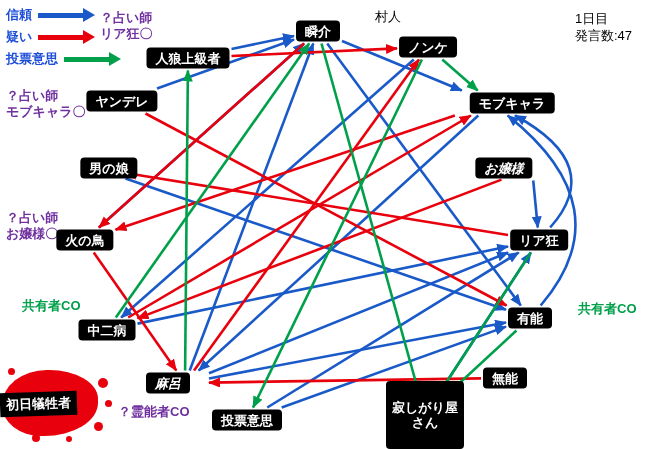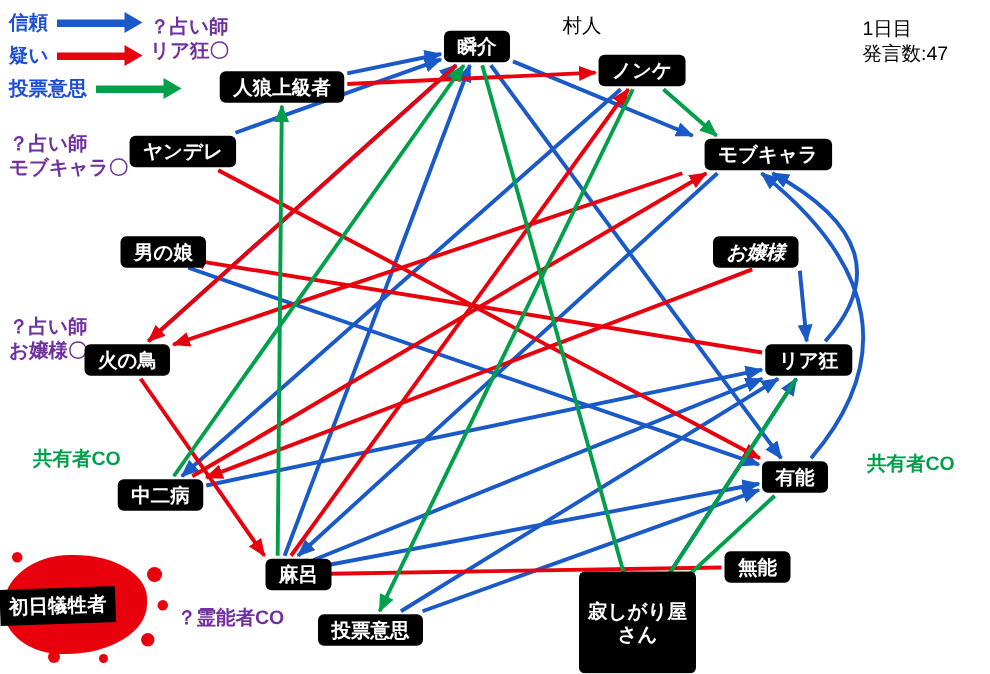--- a/index.html
+++ b/index.html
@@ -128,21 +128,21 @@
       <div class="node" style="left: 188px; top: 58px;">人狼上級者</div>
       <div class="node" style="left: 428px; top: 47px;">ノンケ</div>
       <div class="node" style="left: 122px; top: 101px;">ヤンデレ</div>
       <div class="node" style="left: 512px; top: 103px;">モブキャラ</div>
       <div class="node" style="left: 109px; top: 168px;">男の娘</div>
       <div class="node" style="left: 504px; top: 168px; font-style: italic;">お嬢様</div>
       <div class="node" style="left: 85px; top: 240px;">火の鳥</div>
       <div class="node" style="left: 539px; top: 240px;">リア狂</div>
       <div class="node" style="left: 107px; top: 330px; text-align: right;">中二病</div>
       <div class="node" style="left: 530px; top: 318px;">有能</div>
-      <div class="node" style="left: 199px; top: 383px;">麻呂</div>
+      <div class="node" style="left: 168px; top: 383px; font-style: italic;">麻呂</div>
       <div class="node" style="left: 505px; top: 378px;">無能</div>
       <div class="node" style="left: 247px; top: 420px;">投票意思</div>
       <div class="node multiline" style="left: 425px; top: 415px;">寂しがり屋さん</div>
     </div>
   <div id="annotations">
       <div class="annotation purple" style="left: 100px; top: 10px;">？占い師
 リア狂〇</div>
       <div class="annotation purple" style="left: 6px; top: 88px;">？占い師
 モブキャラ〇</div>
       <div class="annotation purple" style="left: 6px; top: 210px;">？占い師

